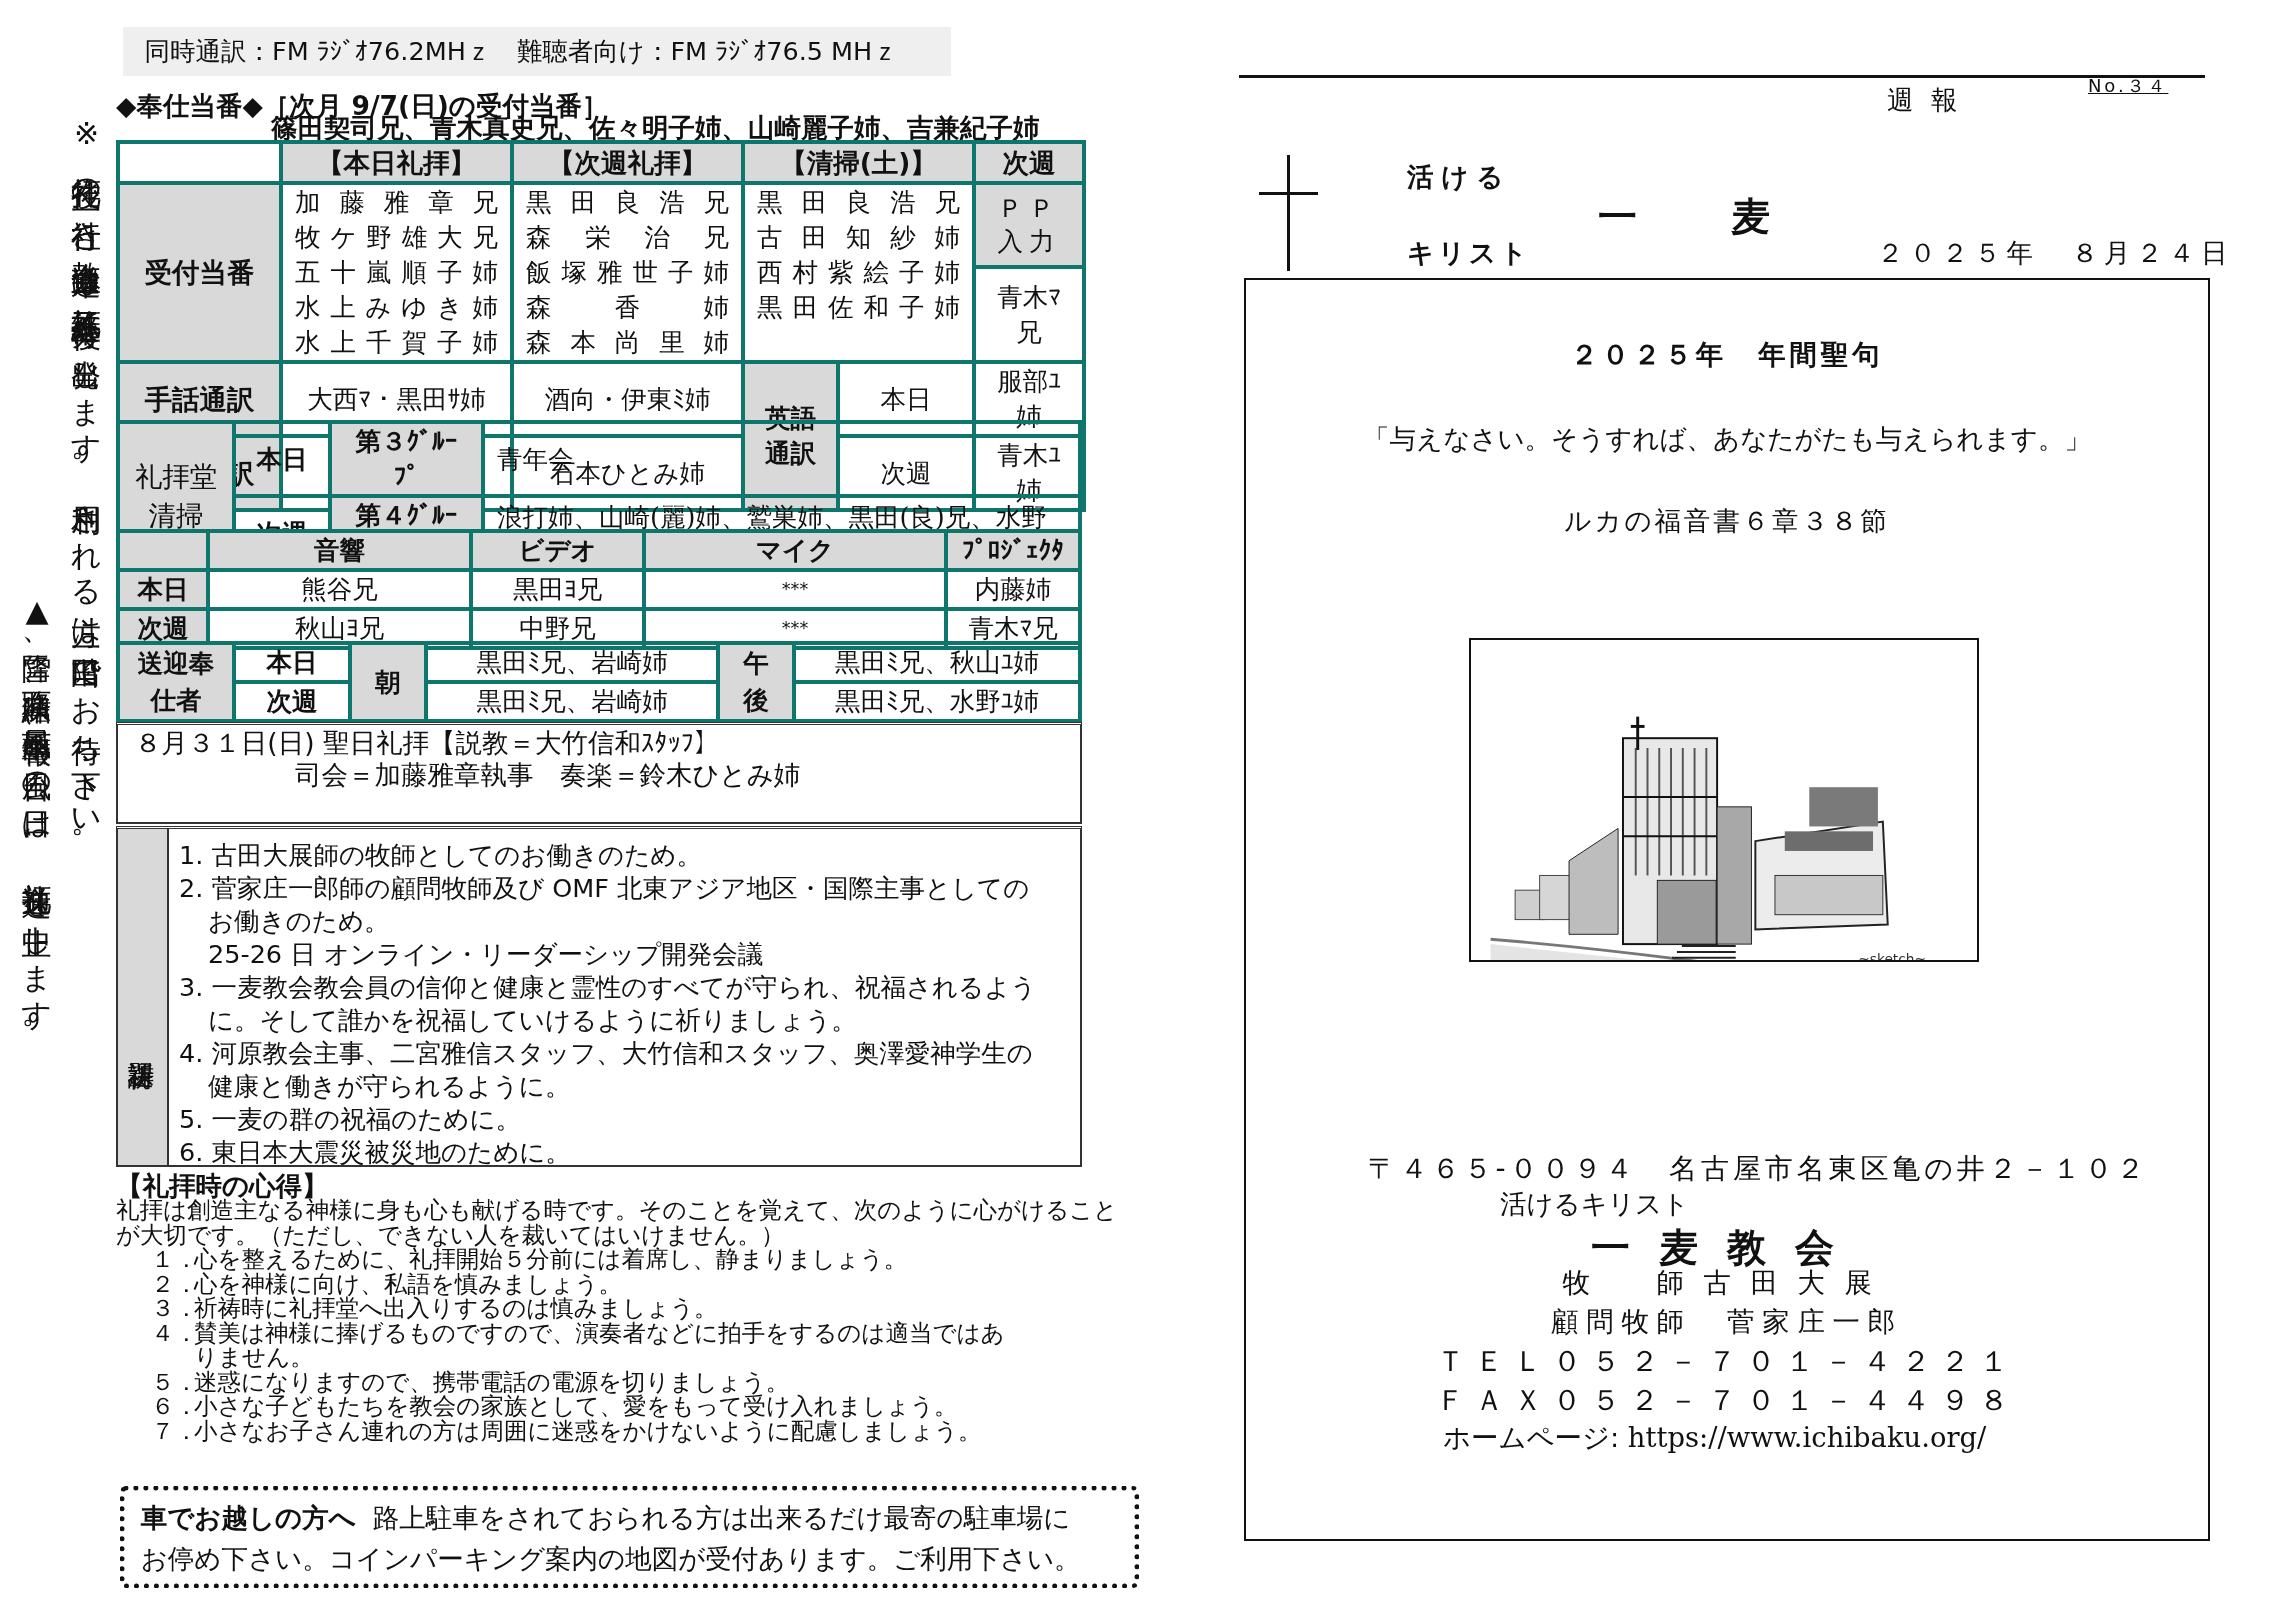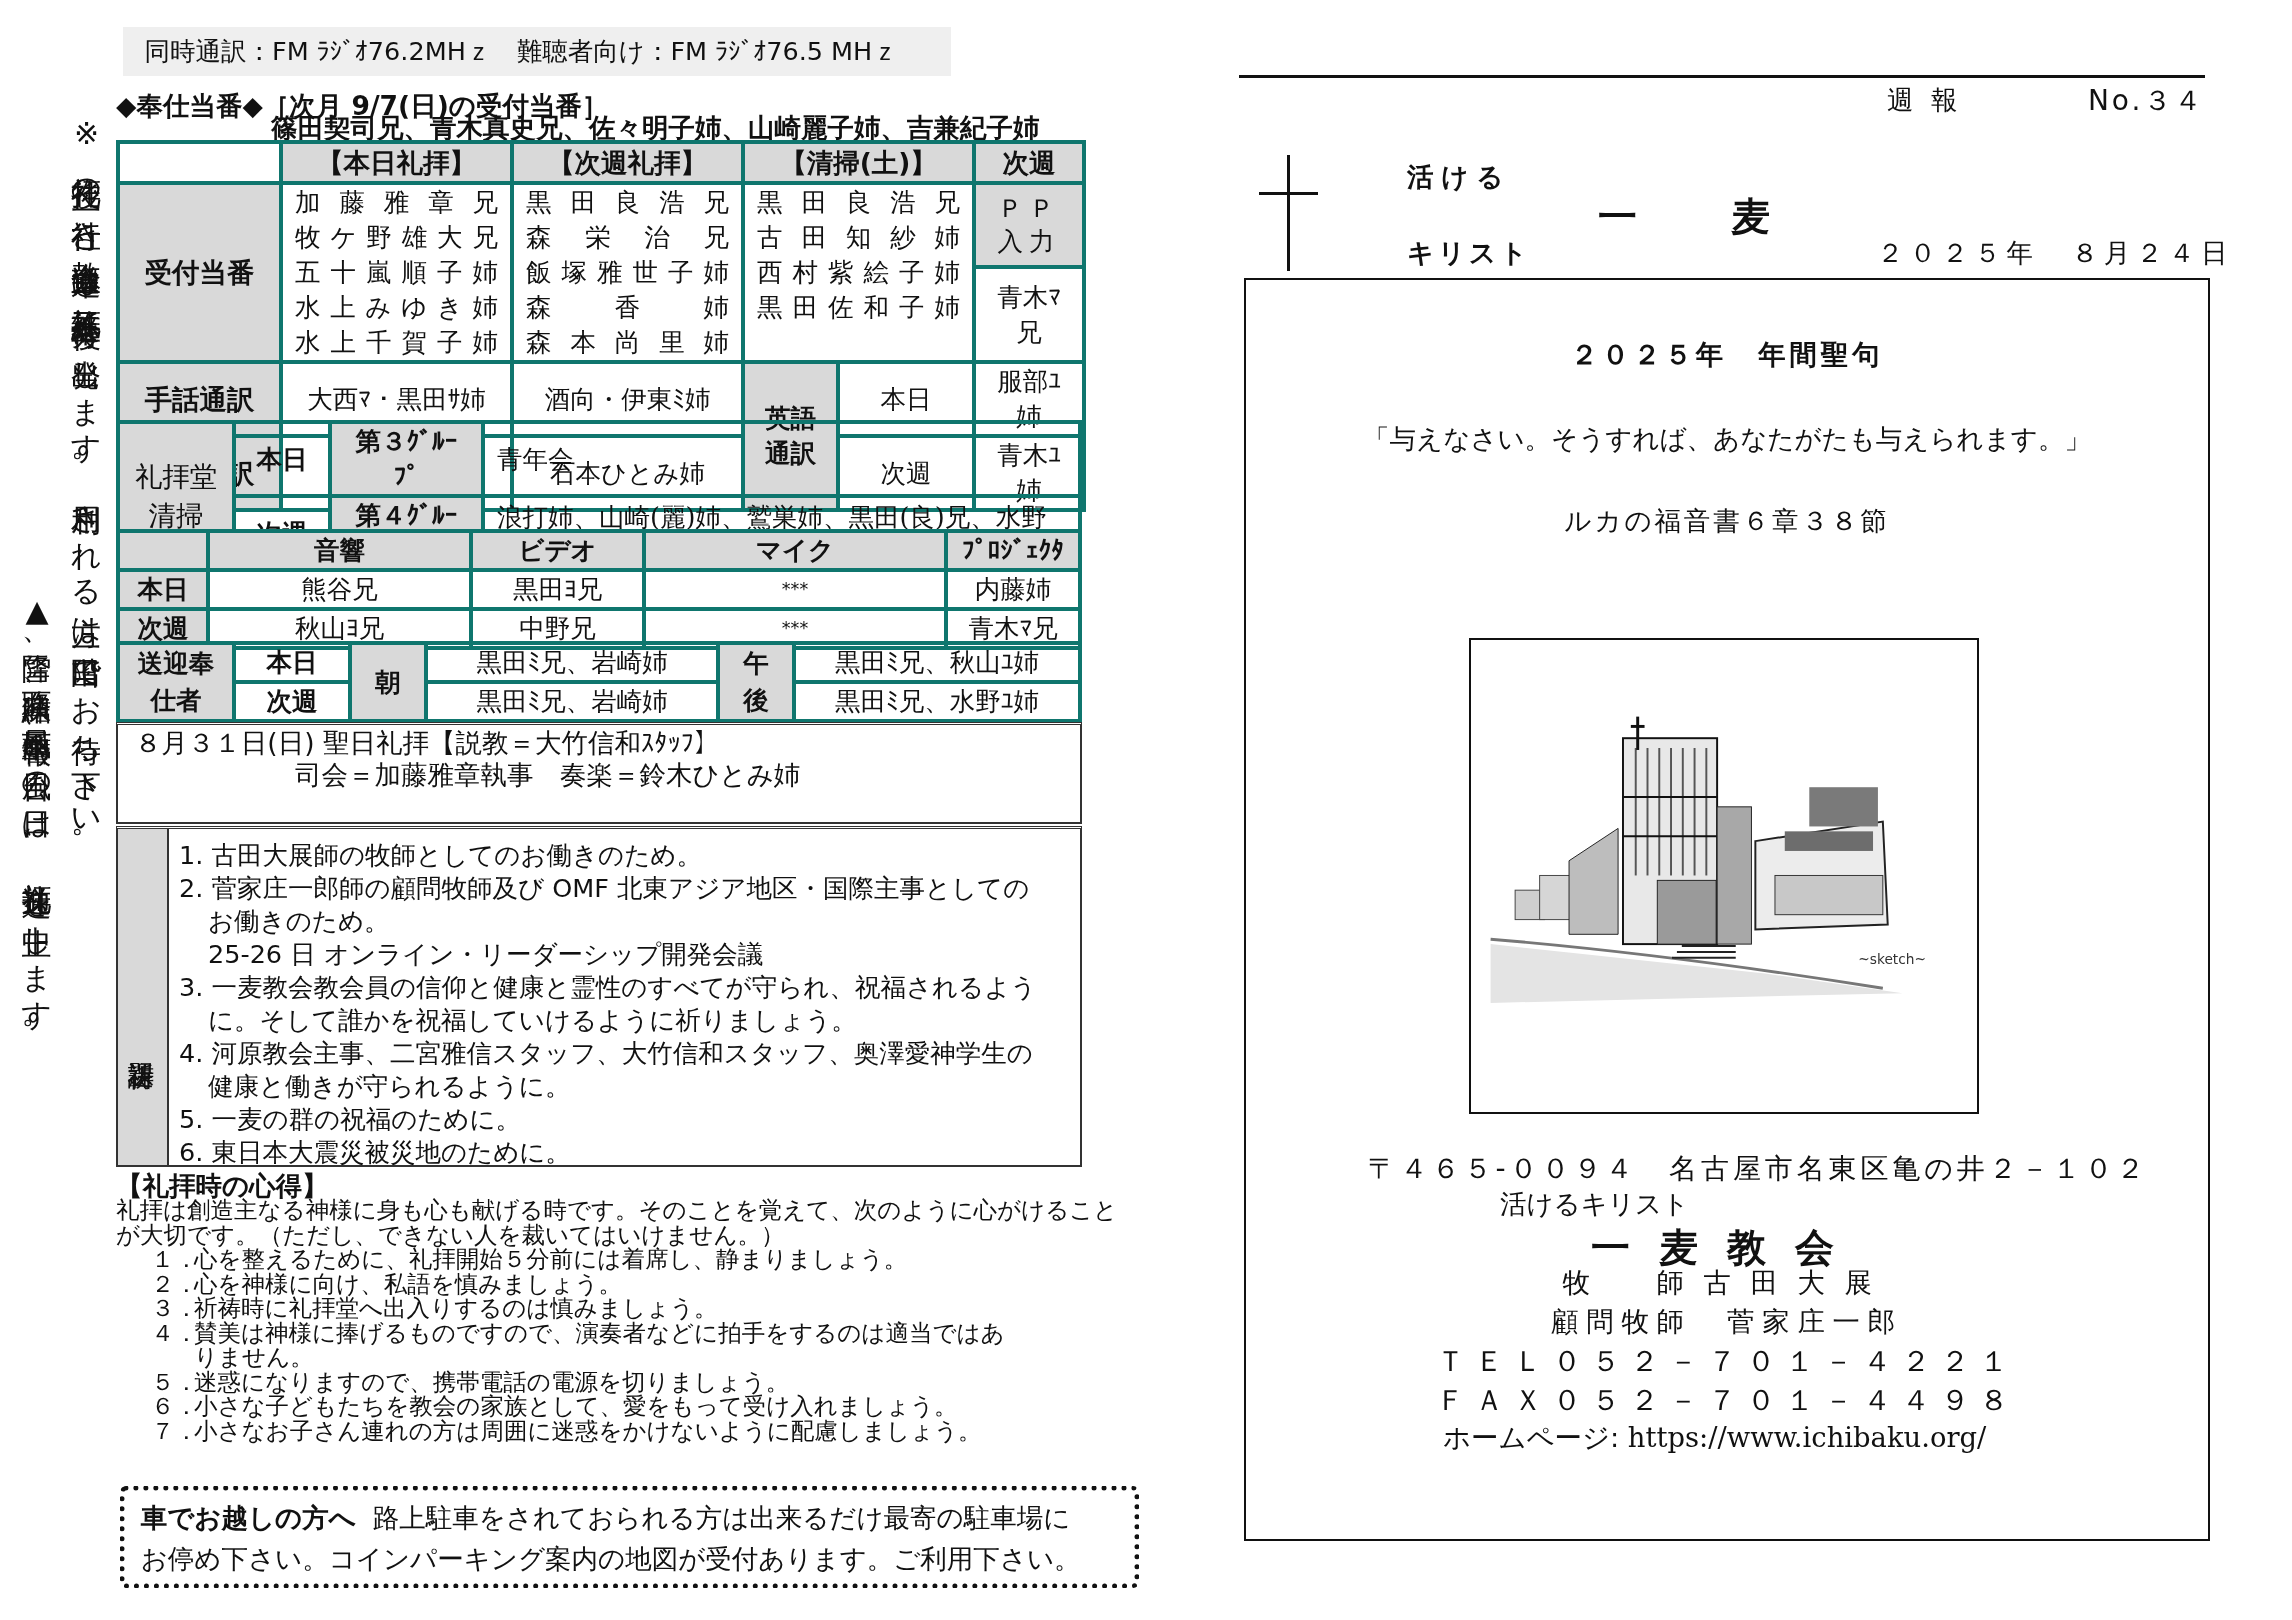--- a/index.html
+++ b/index.html
@@ -46,34 +46,34 @@
   .manners { left:116px; top:1198px; width:1019px; font-family:"DejaVu Serif","Liberation Serif",serif; font-size:23.5px; line-height:24.5px; }
   .manners .item { padding-left:35px; text-indent:0px; white-space:pre-wrap; }
   .manners .item .num { display:inline-block; width:43px; }
 
   .car { left:120px; top:1486px; width:1019px; height:102px; border:5.9px dotted #111; border-radius:5.9px; box-sizing:border-box;
          font-size:26.5px; line-height:41px; padding:5.9px 0 0 15.7px; }
 
   
   .rule { left:1239px; top:75px; width:966px; height:2.9px; background:#111; }
   .weekly { left:1887px; top:82px; font-size:26.5px; letter-spacing:17.6px; }
-  .issue { left:2088px; top:82px; font-size:28px; letter-spacing:2.9px; }
+  .issue { left:2088px; top:74px; font-size:18px; letter-spacing:2.9px;text-decoration:underline; }
   .cross-v { left:1287px; top:155px; width:2.9px; height:116px; background:#111; }
   .cross-h { left:1259px; top:192px; width:59px; height:2.9px; background:#111; }
   .ikeru { left:1407px; top:159px; font-size:26.5px; font-weight:bold; letter-spacing:7.8px; }
   .christ { left:1407px; top:235px; font-size:26.5px; font-weight:bold; letter-spacing:3.9px; }
   .ichibaku { left:1598px; top:190px; font-size:39px; font-weight:bold; letter-spacing:94px; }
   .date { left:1877px; top:235px; font-size:26.5px; letter-spacing:5.9px; }
 
   .rbox { left:1244px; top:278px; width:966px; height:1263px; border:2.9px solid #111; box-sizing:border-box; }
   .center { text-align:center; width:966px; left:1244px; }
   .verse-title { top:337px; font-size:27.4px; letter-spacing:3.9px; font-weight:bold; }
   .verse { top:421px; font-size:26.5px; }
   .verse-ref { top:503px; font-size:26.5px; letter-spacing:2.9px; }
-  .picture { left:1469px; top:638px; width:510px; height:476px; border:2.9px solid #111; box-sizing:border-box; background:#fff; overflow:hidden; }
+  .picture { left:1469px; top:638px; width:510px; height:324px; border:2.9px solid #111; box-sizing:border-box; background:#fff; overflow:hidden; }
 
   .addr { left:1368px; top:1150px; font-size:28px; letter-spacing:3.9px; white-space:pre; }
   .ikeru2 { left:1500px; top:1186px; font-size:26.5px; }
   .church { top:1221px; font-size:39px; font-weight:bold; letter-spacing:29px; }
   .pastor { top:1265px; font-size:27.4px; letter-spacing:19.6px; }
   .advisor { top:1304px; font-size:27.4px; letter-spacing:7.8px; }
   .tel { top:1342px; font-size:29px; letter-spacing:9.8px; }
   .fax { top:1381px; font-size:29px; letter-spacing:9.8px; }
   .hp { left:1443px; top:1420px; font-size:27.4px; }
   .hp .url { font-family:"DejaVu Serif","Liberation Serif",serif; }

